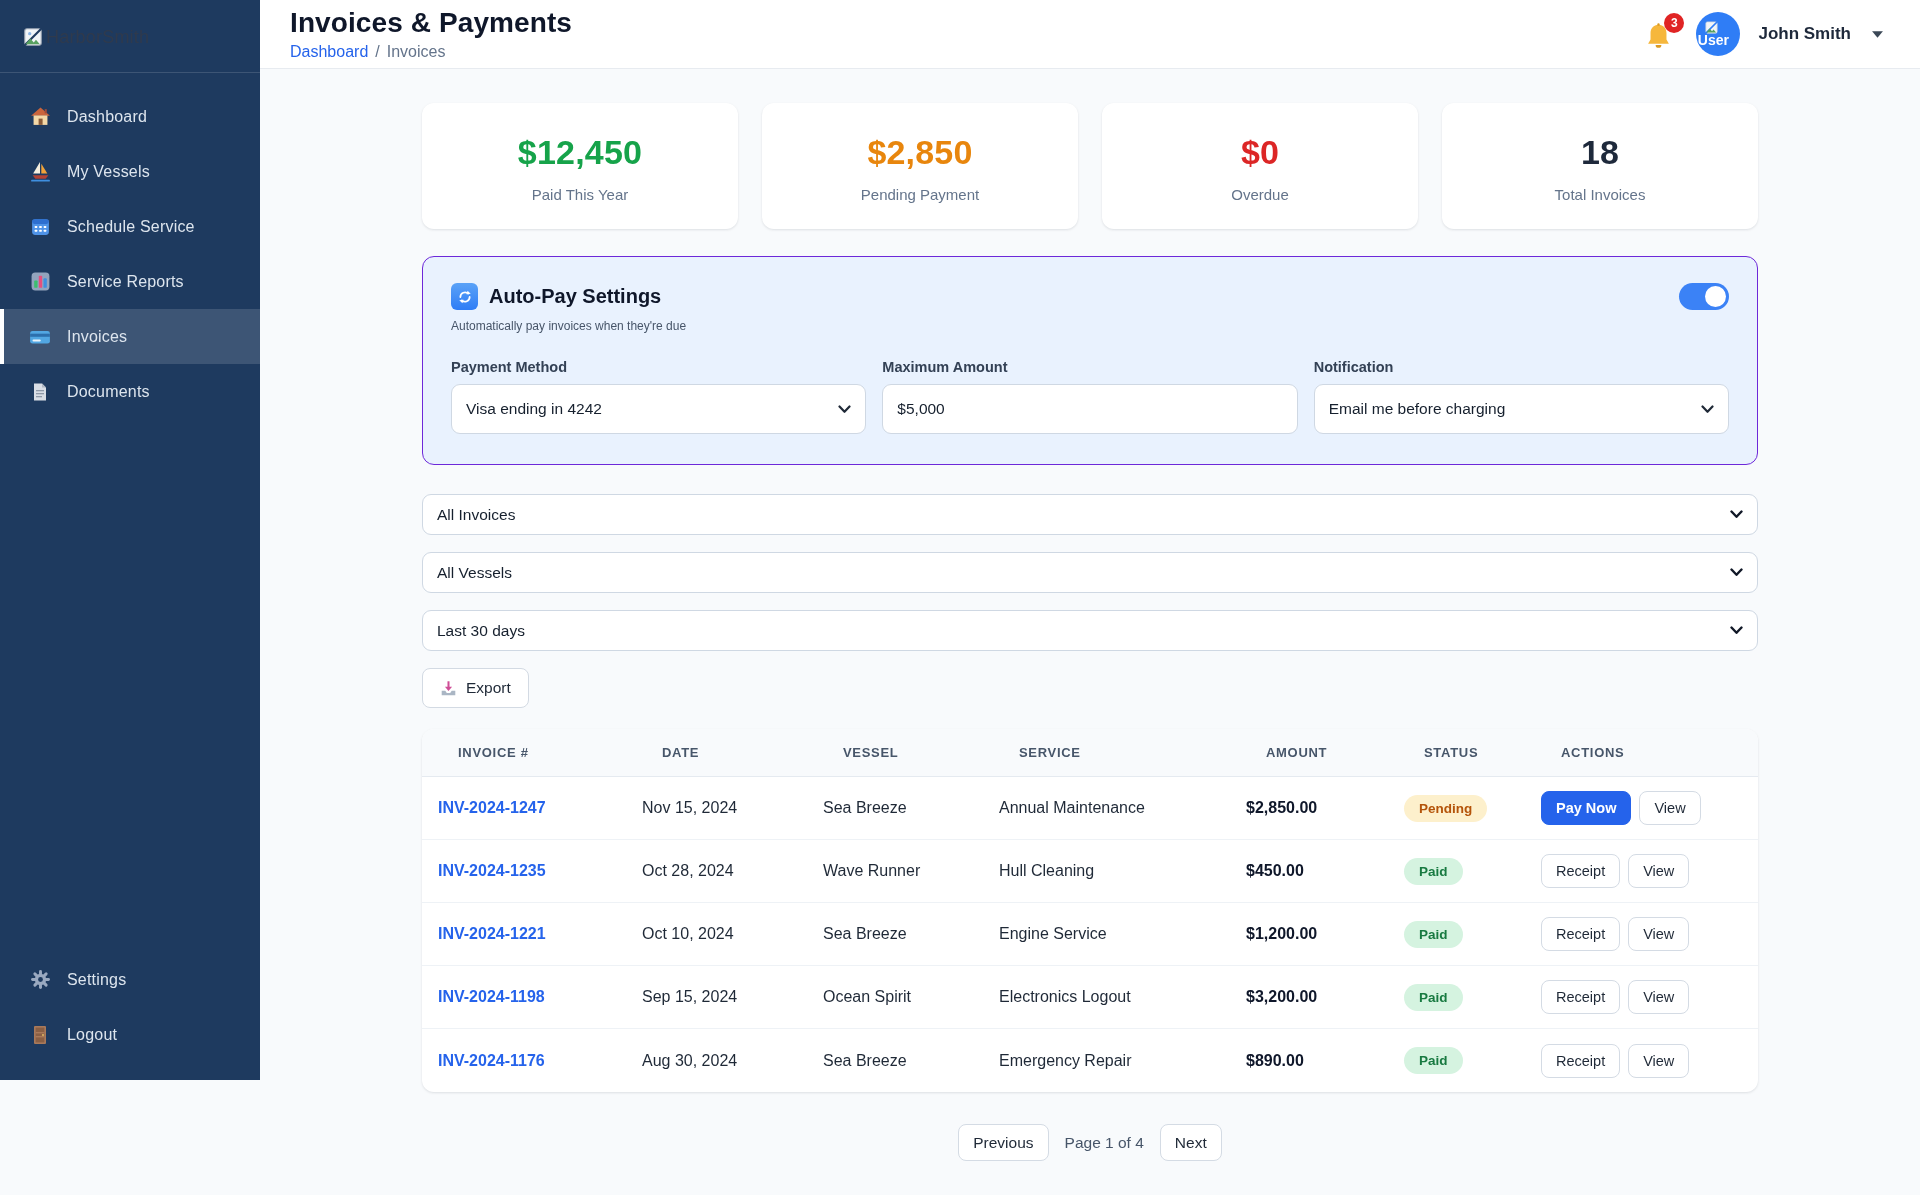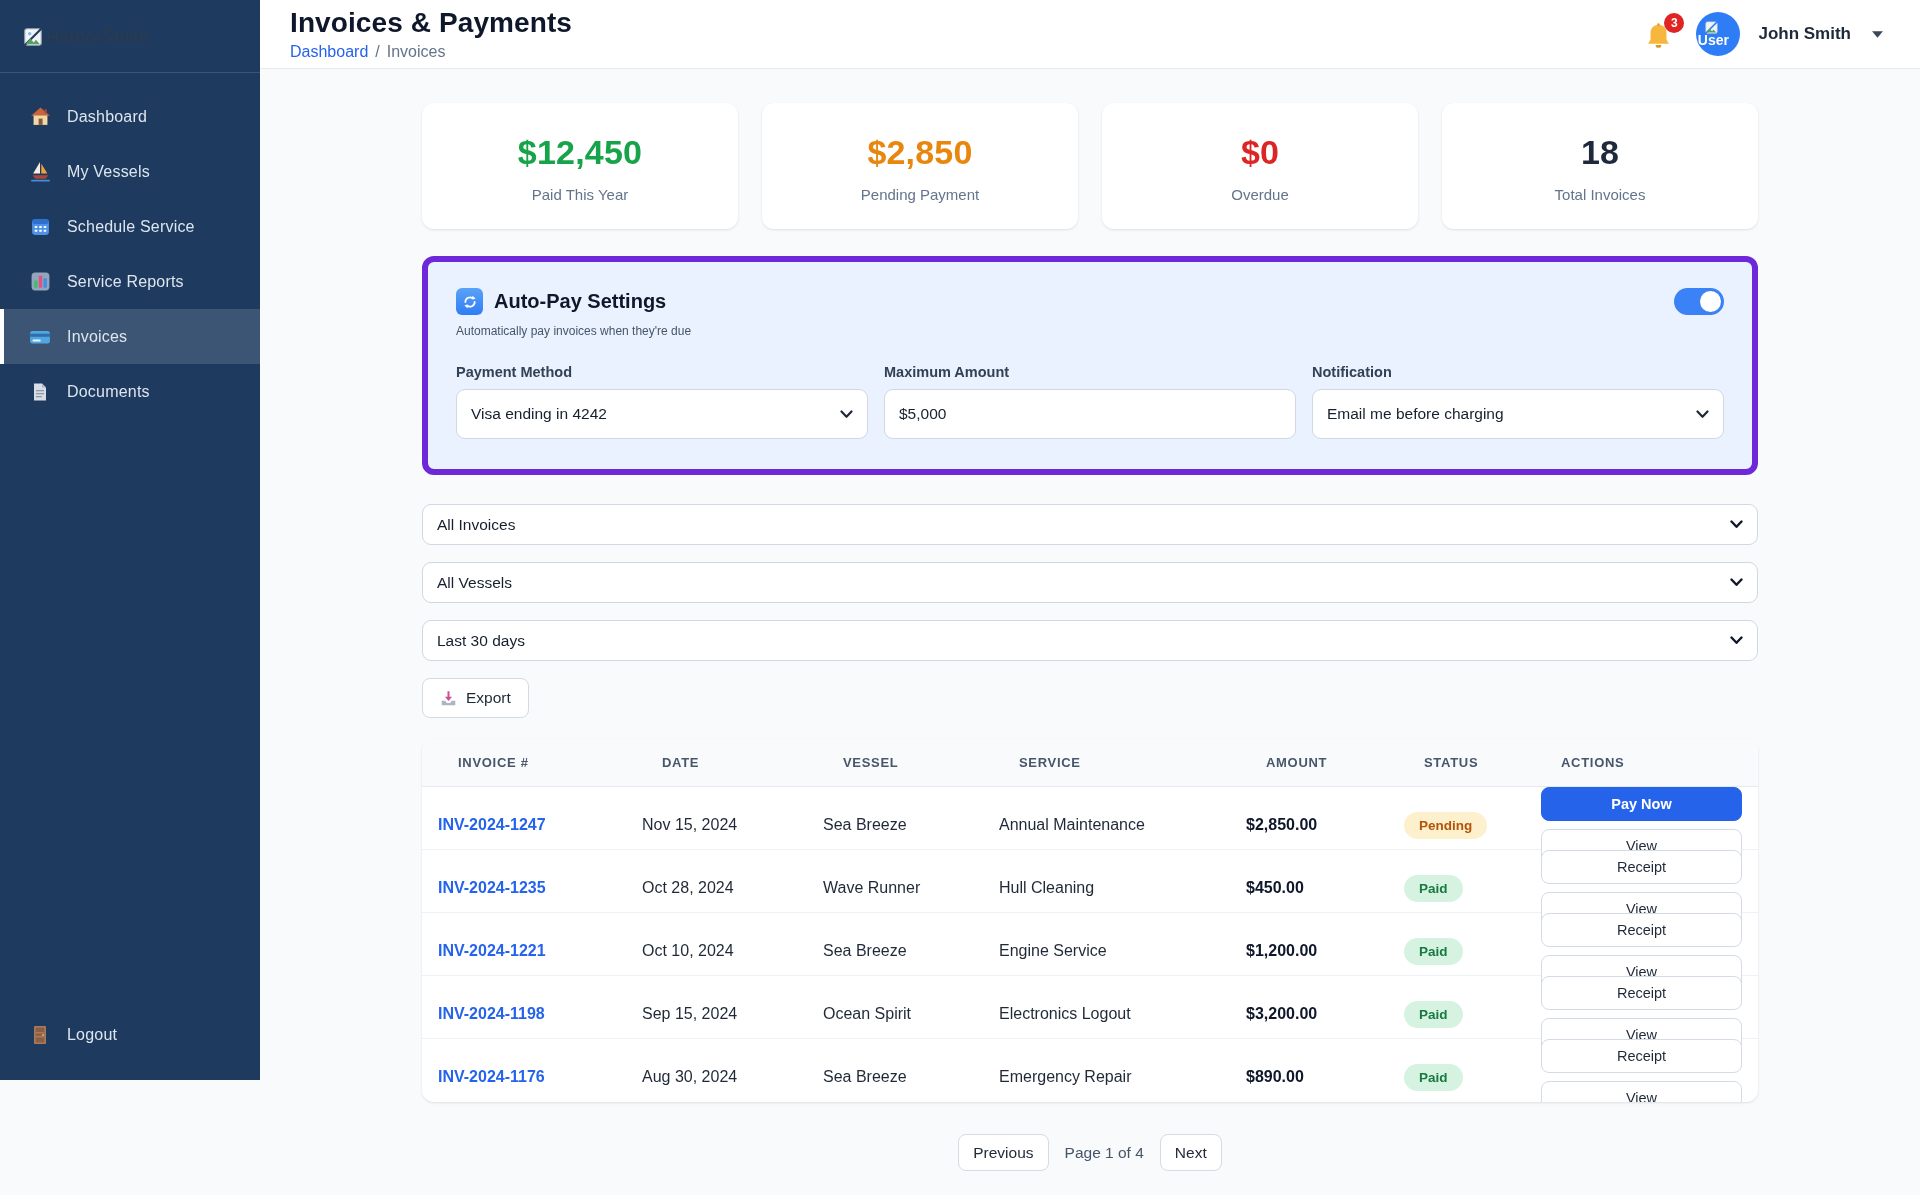--- a/index.html
+++ b/index.html
@@ -42,21 +42,21 @@
   
   .content { max-width:1336px; margin:34px auto 0 auto; padding-bottom:32px; }
 
   .stats-row { display:grid; grid-template-columns:repeat(4,1fr); gap:24px; }
   .stat-card { background:#fff; border-radius:12px; padding:30px 16px 26px 16px; text-align:center;
                box-shadow:0 1px 3px rgba(16,24,40,0.08), 0 1px 2px rgba(16,24,40,0.04); }
   .stat-value { font-size:34px; font-weight:700; letter-spacing:0.2px; }
   .stat-label { margin-top:14px; font-size:15px; color:#64748b; }
 
   
-  .autopay { margin-top:27px; background:#e9f2fe; border:6px solid #6d28d9; border-radius:12px; padding:26px 28px 30px 28px; }
+  .autopay { margin-top:27px; background:#e9f2fe; border:1px solid #6d28d9; border-radius:12px; padding:26px 28px 30px 28px; }
   .ap-head { display:flex; align-items:flex-start; justify-content:space-between; }
   .ap-title-row { display:flex; align-items:center; gap:11px; }
   .ap-icon { width:27px; height:27px; border-radius:6px; background:linear-gradient(180deg,#5aa2f7,#2f7df6);
              display:flex; align-items:center; justify-content:center; }
   .ap-title { font-size:20px; font-weight:700; color:#0f172a; }
   .ap-sub { margin-top:9px; font-size:12px; color:#475569; }
   .toggle { width:50px; height:27px; border-radius:14px; background:#3b82f6; position:relative; cursor:pointer; }
   .toggle .knob { position:absolute; top:3px; right:3px; width:21px; height:21px; border-radius:50%; background:#fff; }
   .ap-fields { margin-top:26px; display:grid; grid-template-columns:1fr 1fr 1fr; gap:16px; }
   .field label { display:block; font-size:14.5px; color:#334155; font-weight:600; margin-bottom:9px; }
@@ -79,21 +79,21 @@
   .thead { height:48px; background:#f8fafc; border-bottom:1px solid #e5eaf0; }
   .thead > div { font-size:13px; font-weight:700; color:#47566a; letter-spacing:0.7px; text-transform:uppercase;margin-left:20px; }
   .trow { height:63px; border-bottom:1px solid #eef2f6; }
   .trow:last-child { border-bottom:none; }
   .cell { font-size:16px; color:#1f2937; }
   .inv-link { color:#2563eb; font-weight:700; text-decoration:none; cursor:pointer; }
   .amount { font-weight:700; color:#0f172a; }
   .pill { display:inline-block; padding:6px 15px; border-radius:999px; font-size:13.5px; font-weight:600; }
   .pill.pending { background:#fdf0cc; color:#b45309; }
   .pill.paid { background:#d5f3e0; color:#187a41; }
-  .actions { display:flex; gap:8px;flex-direction:column; }
+  .actions { display:flex; gap:8px; }
   .btn { display:inline-flex; align-items:center; justify-content:center; height:34px; padding:0 14px;
          background:#fff; border:1px solid #d4dbe4; border-radius:8px; font-size:14.5px; color:#1f2937; cursor:pointer;
          font-family:"Liberation Sans", sans-serif; }
   .btn.primary { background:#2563eb; border-color:#2563eb; color:#fff; font-weight:600; }
 
   
   .pagination { margin-top:32px; display:flex; align-items:center; justify-content:center; gap:16px; }
   .pagination .btn { height:37px; font-size:15.5px; }
   .page-info { font-size:15.5px; color:#475569; }
 </style>
@@ -184,20 +184,35 @@
               <rect x="6" y="11" width="8" height="1.3"></rect>
               <rect x="6" y="14" width="6" height="1.3"></rect>
             </g>
           </svg>
       </span>
       <span class="label">Documents</span>
     </div>
   </nav>
 
   <div class="sidebar-footer">
+    <div class="nav-item">
+      <span class="icn">
+        <svg width="21" height="21" viewBox="0 0 20 20">
+            <g fill="#9aa9c0">
+              <rect x="8.6" y="1" width="2.8" height="18" rx="1.4"></rect>
+              <rect x="1" y="8.6" width="18" height="2.8" rx="1.4"></rect>
+              <rect x="8.6" y="1" width="2.8" height="18" rx="1.4" transform="rotate(45 10 10)"></rect>
+              <rect x="8.6" y="1" width="2.8" height="18" rx="1.4" transform="rotate(-45 10 10)"></rect>
+              <circle cx="10" cy="10" r="5.4"></circle>
+            </g>
+            <circle cx="10" cy="10" r="2.3" fill="#1e3a5f"></circle>
+          </svg>
+      </span>
+      <span class="label">Settings</span>
+    </div>
     <div class="nav-item">
       <span class="icn">
         <svg width="18" height="20" viewBox="0 0 16 20">
             <rect x="2" y="1" width="12" height="18" rx="1" fill="#a9795a"></rect>
             <rect x="3.6" y="2.6" width="8.8" height="14.8" fill="#8a5f44"></rect>
             <rect x="3.6" y="7" width="8.8" height="1.4" fill="#a9795a"></rect>
             <rect x="3.6" y="11" width="8.8" height="1.4" fill="#a9795a"></rect>
             <circle cx="11" cy="10" r="0.9" fill="#e9c46a"></circle>
           </svg>
       </span>

